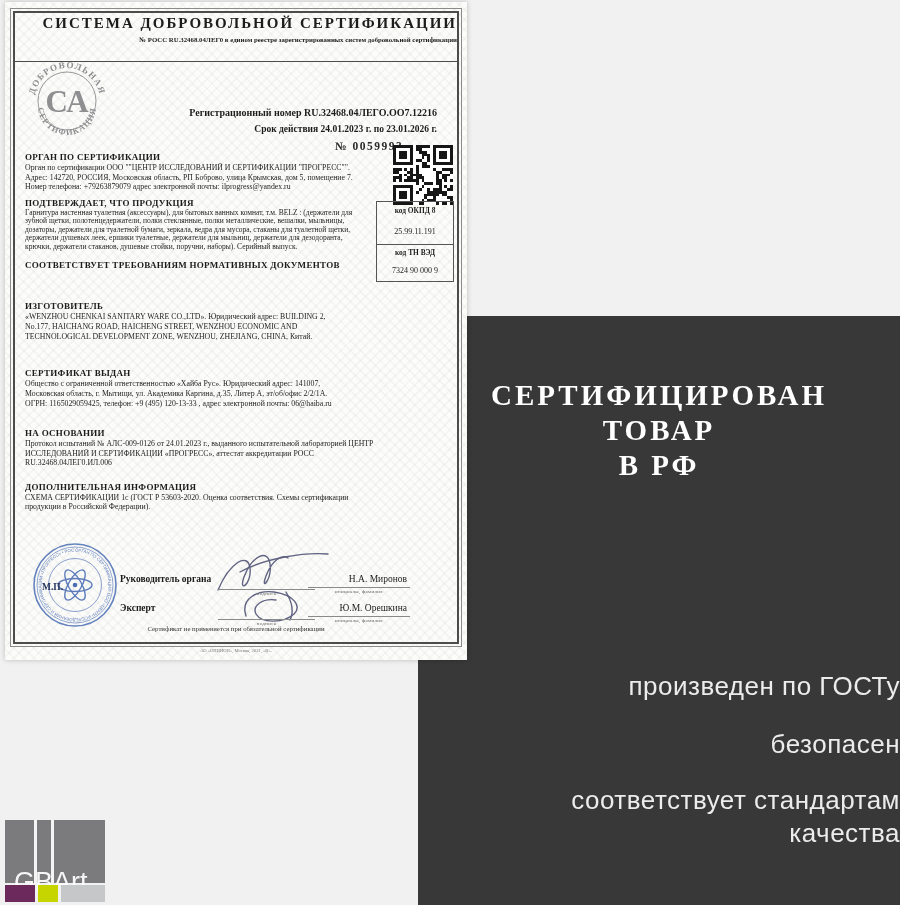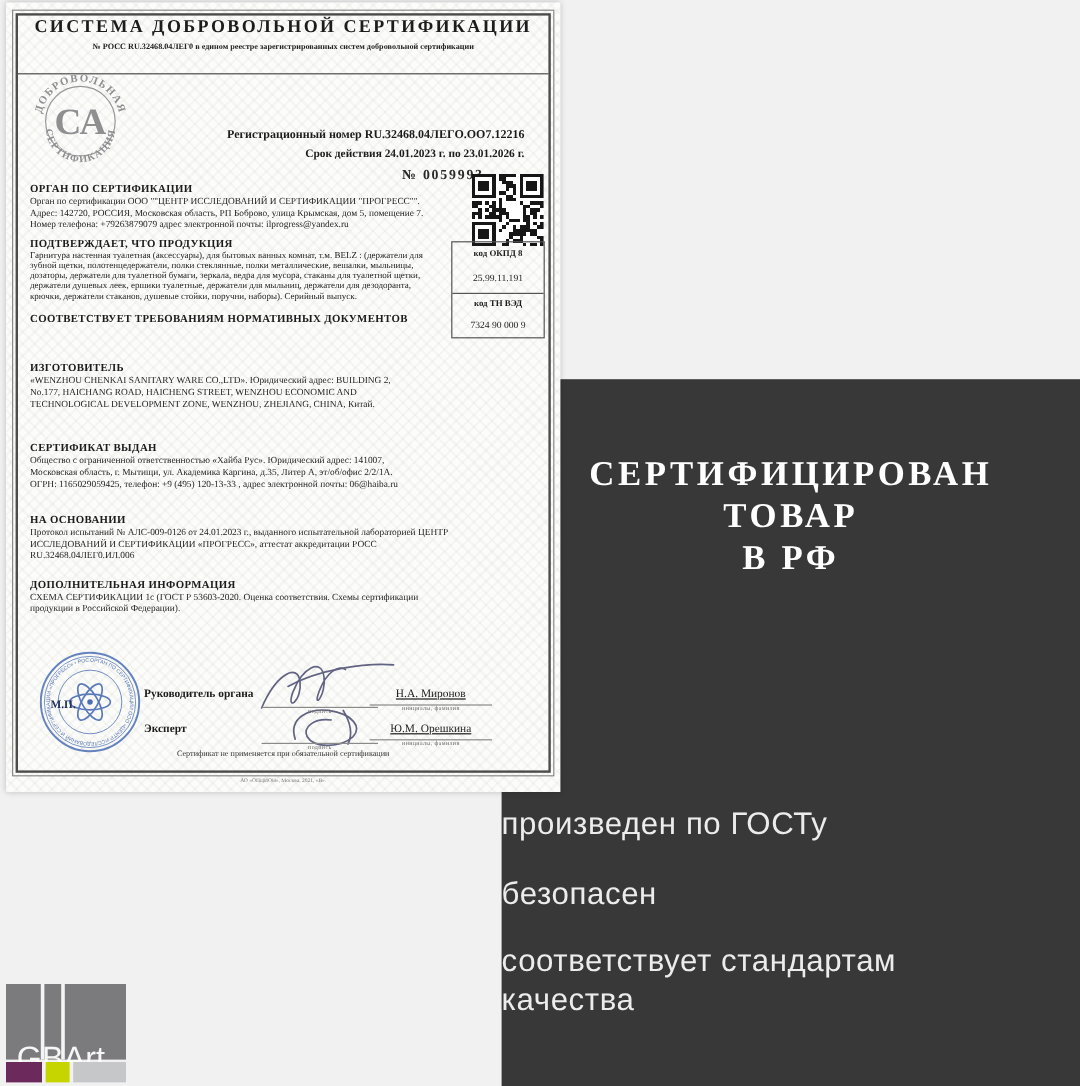--- a/index.html
+++ b/index.html
@@ -4,35 +4,35 @@
 <style>
   html,body{margin:0;padding:0;background:#e9e9e9;}
   .page{position:relative;width:900px;height:905px;background:#f1f1f2;overflow:hidden;
         font-family:"Liberation Serif",serif;}
   .abs{position:absolute;}
 
   
   .dark-panel{position:absolute;left:418px;top:316px;width:482px;height:589px;background:#383838;}
   .panel-heading{position:absolute;left:0;top:62px;width:100%;text-align:center;color:#ffffff;
     font-family:"Liberation Serif",serif;font-weight:bold;font-size:29px;line-height:35px;letter-spacing:3px;}
-  .bullet{position:absolute;left:0;width:100%;text-align:left;color:#ececec;
+  .bullet{position:absolute;left:0;width:100%;text-align:right;color:#ececec;
     font-family:"Liberation Sans",sans-serif;font-size:26px;letter-spacing:.5px;line-height:33px;}
   .b1{top:354px;}  .b2{top:412px;}  .b3{top:468px;}
   .b3 span{display:inline-block;max-width:420px;}
 
   
   .certificate{position:absolute;left:5px;top:2px;width:462px;height:658px;
     background:
       repeating-linear-gradient(135deg, rgba(185,185,178,.10) 0 2px, transparent 2px 7px),
       repeating-linear-gradient(45deg,  rgba(185,185,178,.10) 0 2px, transparent 2px 7px),
       #fcfcfa;
     box-shadow:0 0 5px rgba(0,0,0,.22);color:#1c1c1c;}
   .frame-outer{position:absolute;left:5px;right:5px;top:6px;bottom:13px;border:1px solid #8b8b88;}
   .frame-inner{position:absolute;left:8px;right:8px;top:9px;bottom:16px;border:2px solid #4c4c4a;}
-  .cert-head{position:absolute;left:10px;top:13px;width:442px;text-align:center;}
+  .cert-head{position:absolute;left:10px;top:13px;width:442px;text-align:right;}
   .ch1{font-size:15px;font-weight:bold;letter-spacing:2px;}
   .ch2{font-size:12.5px;font-weight:bold;letter-spacing:3px;margin-top:2px;}
   .ch3{font-size:6.8px;font-weight:bold;margin-top:4px;color:#222;}
   .head-rule{position:absolute;left:10px;right:10px;top:59px;border-top:1.4px solid #4c4c4a;}
   .cert-title{position:absolute;left:92px;top:69px;width:340px;text-align:center;
     font-size:23px;font-weight:bold;letter-spacing:.5px;}
   .reg-line{position:absolute;right:30px;top:105px;font-size:10px;font-weight:bold;}
   .validity-line{position:absolute;right:30px;top:122px;font-size:9.5px;font-weight:bold;}
   .blank-no{position:absolute;left:330px;top:138px;font-size:11.5px;letter-spacing:1.5px;font-weight:bold;color:#2a2a2a;}
   .qr{position:absolute;left:388px;top:143px;width:60px;height:60px;}
@@ -44,21 +44,21 @@
   .codes-box .val{font-size:8px;}
   .cb-l1{position:absolute;top:4px;width:100%;}
   .cb-v1{position:absolute;top:25px;width:100%;}
   .cb-div{position:absolute;left:0;right:0;top:42px;border-top:1px solid #555;}
   .cb-l2{position:absolute;top:46px;width:100%;}
   .cb-v2{position:absolute;top:64px;width:100%;}
   .stamp{position:absolute;left:27px;top:540px;width:86px;height:86px;}
   .sig-label{position:absolute;left:115px;font-size:9.5px;font-weight:bold;}
   .sig-line{position:absolute;left:213px;width:97px;border-bottom:1px solid #8a8a8a;height:0;}
   .tiny-cap{position:absolute;font-size:5px;color:#666;text-align:center;letter-spacing:.3px;}
-  .sig-name{position:absolute;left:306px;width:96px;text-align:center;font-size:9.5px;text-decoration:underline;}
+  .sig-name{position:absolute;left:306px;width:96px;text-align:right;font-size:9.5px;}
   .name-line{position:absolute;left:303px;width:102px;border-bottom:1px solid #8a8a8a;height:0;}
   .sigs{position:absolute;left:205px;top:542px;width:140px;height:85px;}
   .footnote{position:absolute;left:60px;top:623px;width:342px;text-align:center;font-size:6.8px;color:#333;}
   .print-line{position:absolute;left:0;top:646px;width:462px;text-align:center;font-size:4.6px;color:#7a7a7a;}
 
   
   .gbart{position:absolute;left:5px;top:820px;width:100px;height:83px;font-family:"Liberation Sans",sans-serif;}
   .gb-block{position:absolute;left:0;top:0;width:100px;height:63px;background:#7b7b7d;}
   .gb-line{position:absolute;top:0;width:3px;height:63px;background:#f4f4f4;}
   .gb-l1{left:28.5px;} .gb-l2{left:46px;}

